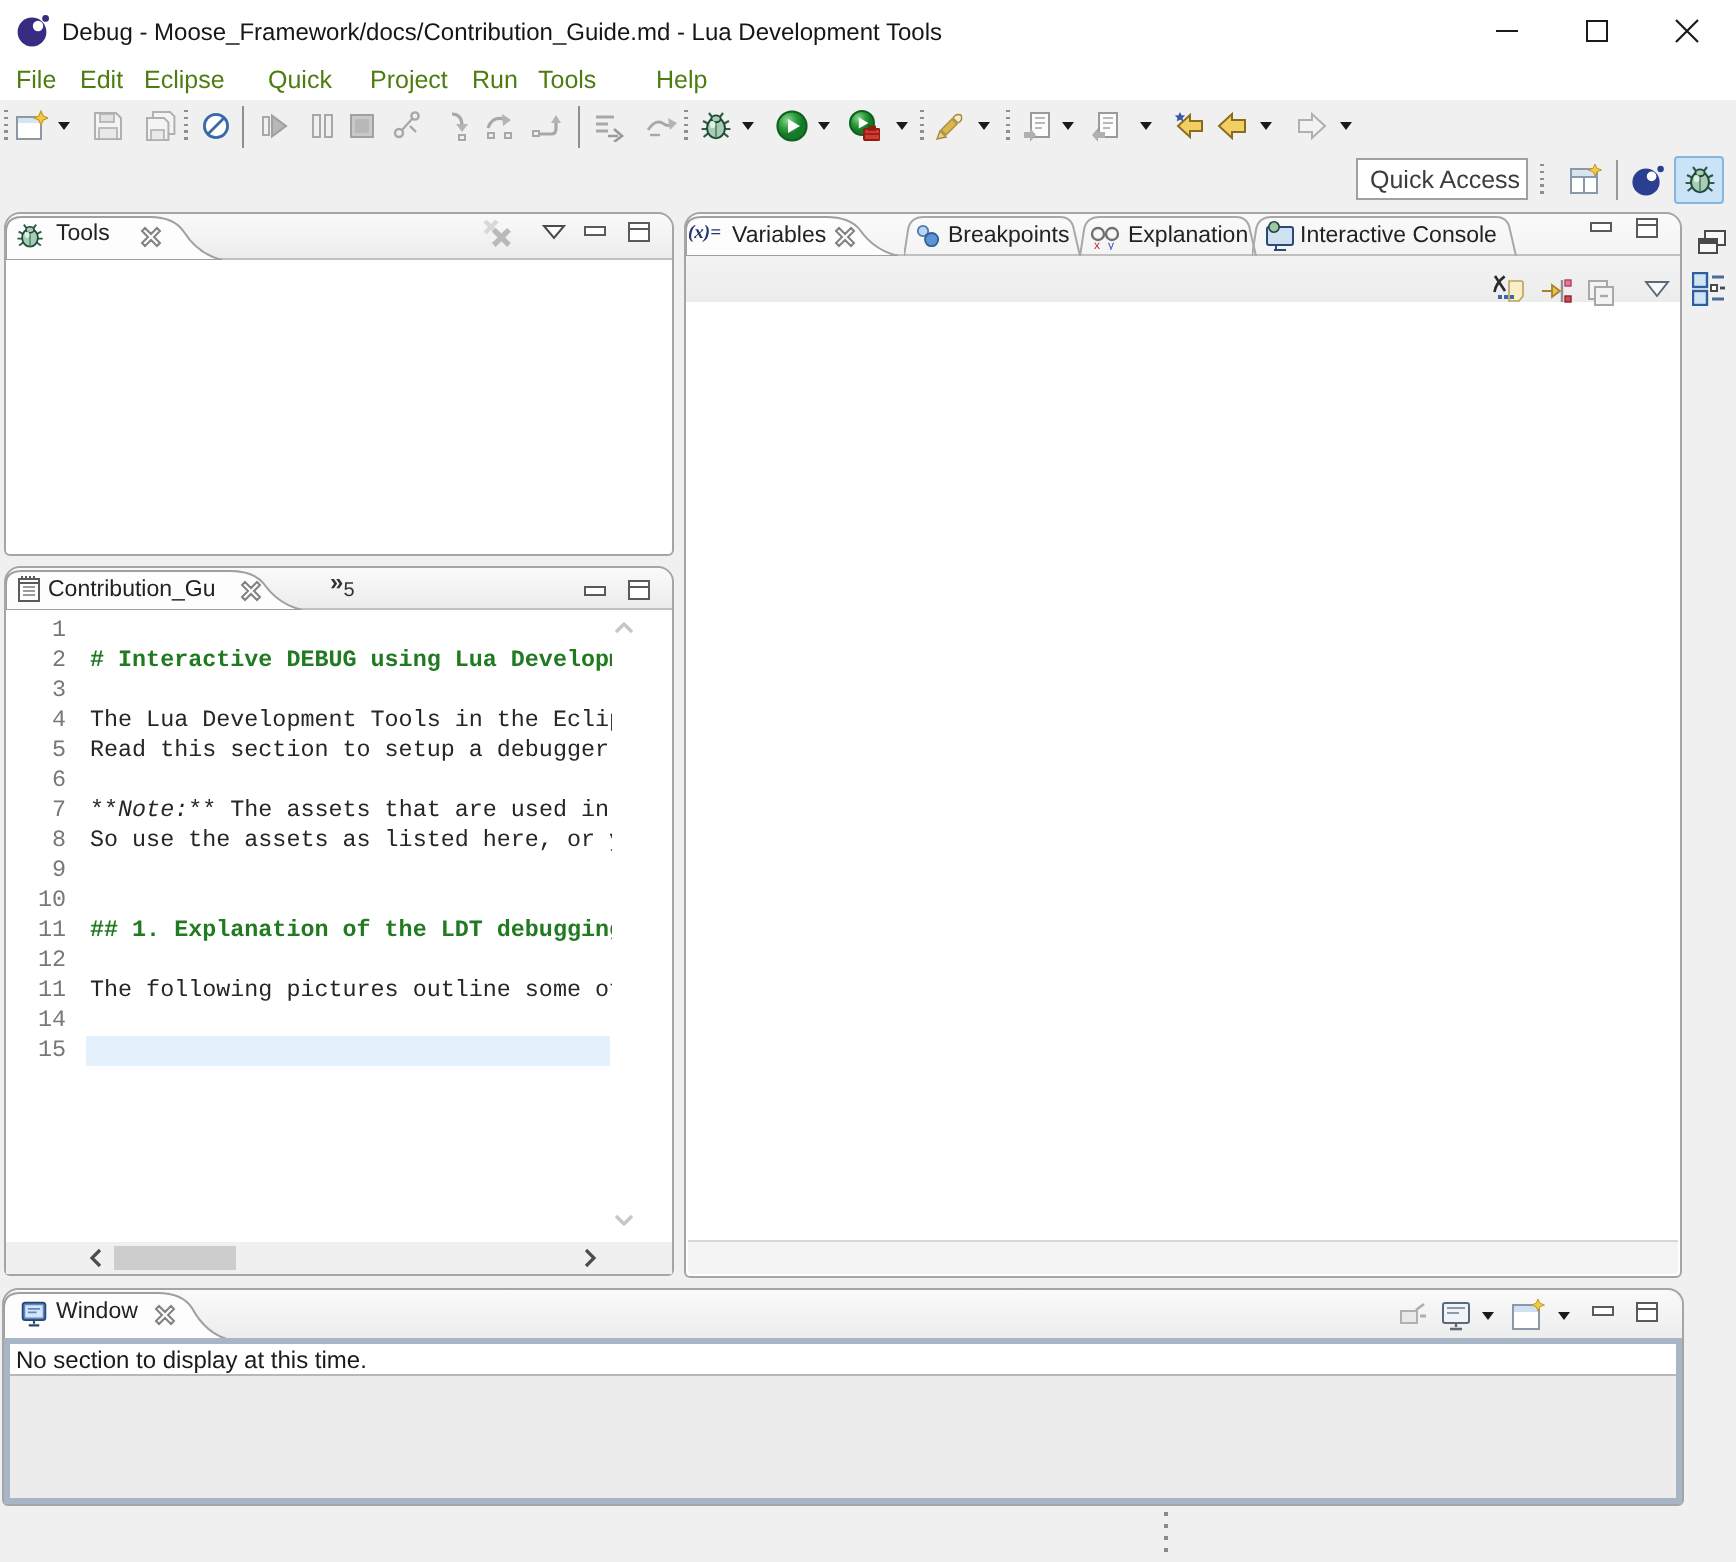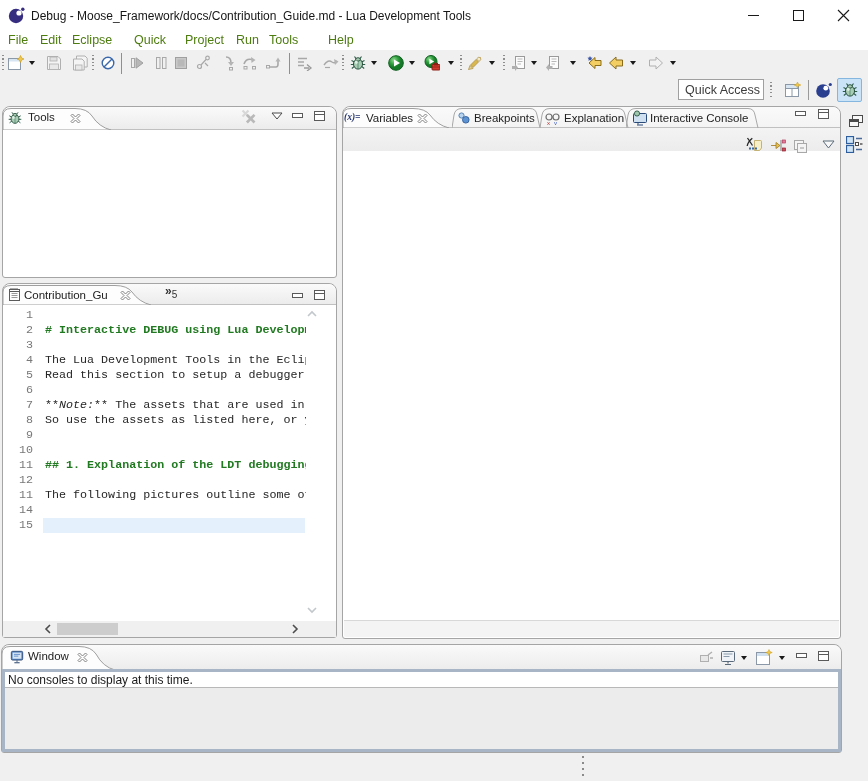--- a/index.html
+++ b/index.html
@@ -460,20 +460,20 @@
 <svg class="abs" style="left:756px;top:649px" width="17" height="17" viewBox="0 0 17 17">
   <rect x="0.5" y="3.5" width="13" height="12" fill="#ffffff" stroke="#8a98a8"></rect>
   <rect x="1" y="4" width="12" height="3" fill="#cfe0f0"></rect>
   <path d="M13,0.5 L13.9,2.6 L16.2,3.5 L13.9,4.4 L13,6.5 L12.1,4.4 L9.8,3.5 L12.1,2.6 Z" fill="#f2c94c" stroke="#c79a18" stroke-width="0.5"></path>
 </svg>
 <div class="tarrow abs" style="left:779px;top:656px"></div>
 <div class="vmin abs" style="left:796px;top:653px"></div>
 <div class="vmax abs" style="left:818px;top:651px"></div>
 
 <div class="abs" style="left:2px;top:669px;width:839px;height:83px;border:3px solid #a8b5c6;background:#ececec"></div>
-<div class="abs" style="left:5px;top:672px;width:833px;height:16px;background:#ffffff;border-bottom:1px solid #b8b8b8;font-size:12px;color:#1a1a1a;padding:1px 0 0 3px">No consoles to display at this time.</div>
+<div class="abs" style="left:5px;top:672px;width:833px;height:16px;background:#ffffff;border-bottom:1px solid #b8b8b8;font-size:12px;color:#1a1a1a;padding:1px 0 0 3px">No section to display at this time.</div>
 
 <svg class="abs" style="left:581px;top:756px" width="4" height="20" viewBox="0 0 4 20">
   <rect x="1" y="0" width="2" height="2" fill="#8a8a8a"></rect>
   <rect x="1" y="6" width="2" height="2" fill="#8a8a8a"></rect>
   <rect x="1" y="12" width="2" height="2" fill="#8a8a8a"></rect>
   <rect x="1" y="18" width="2" height="2" fill="#8a8a8a"></rect>
 </svg>
 
 </body></html>

